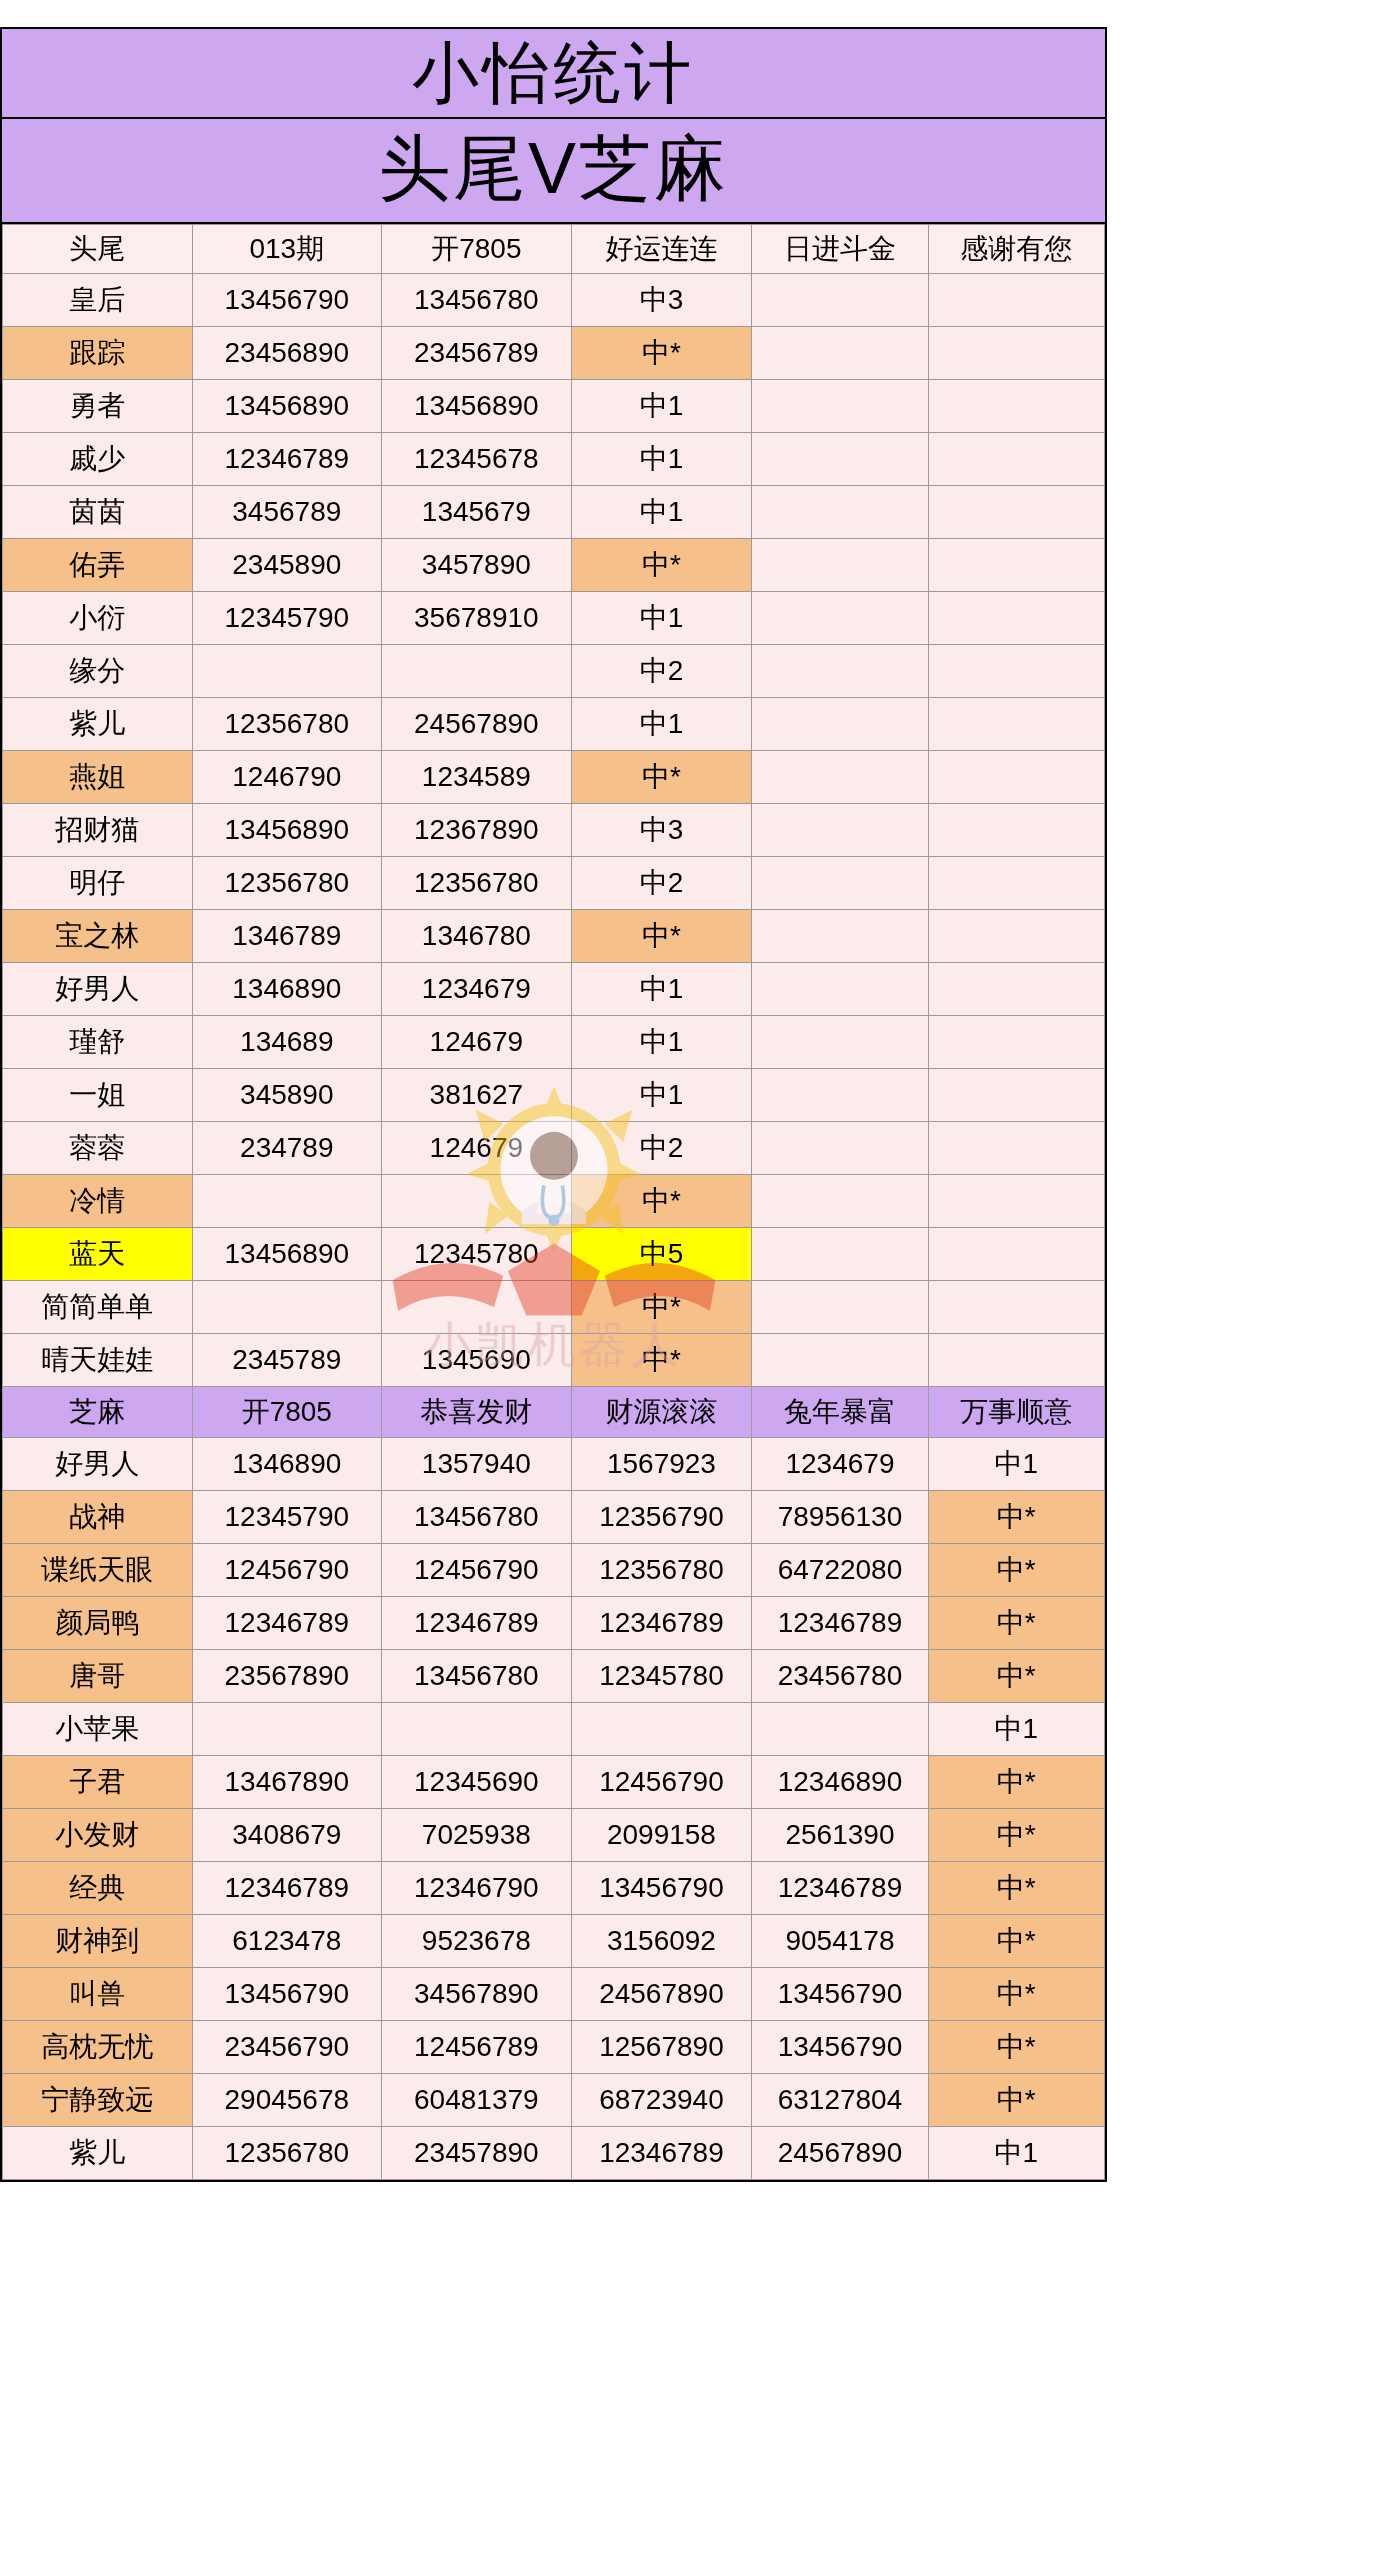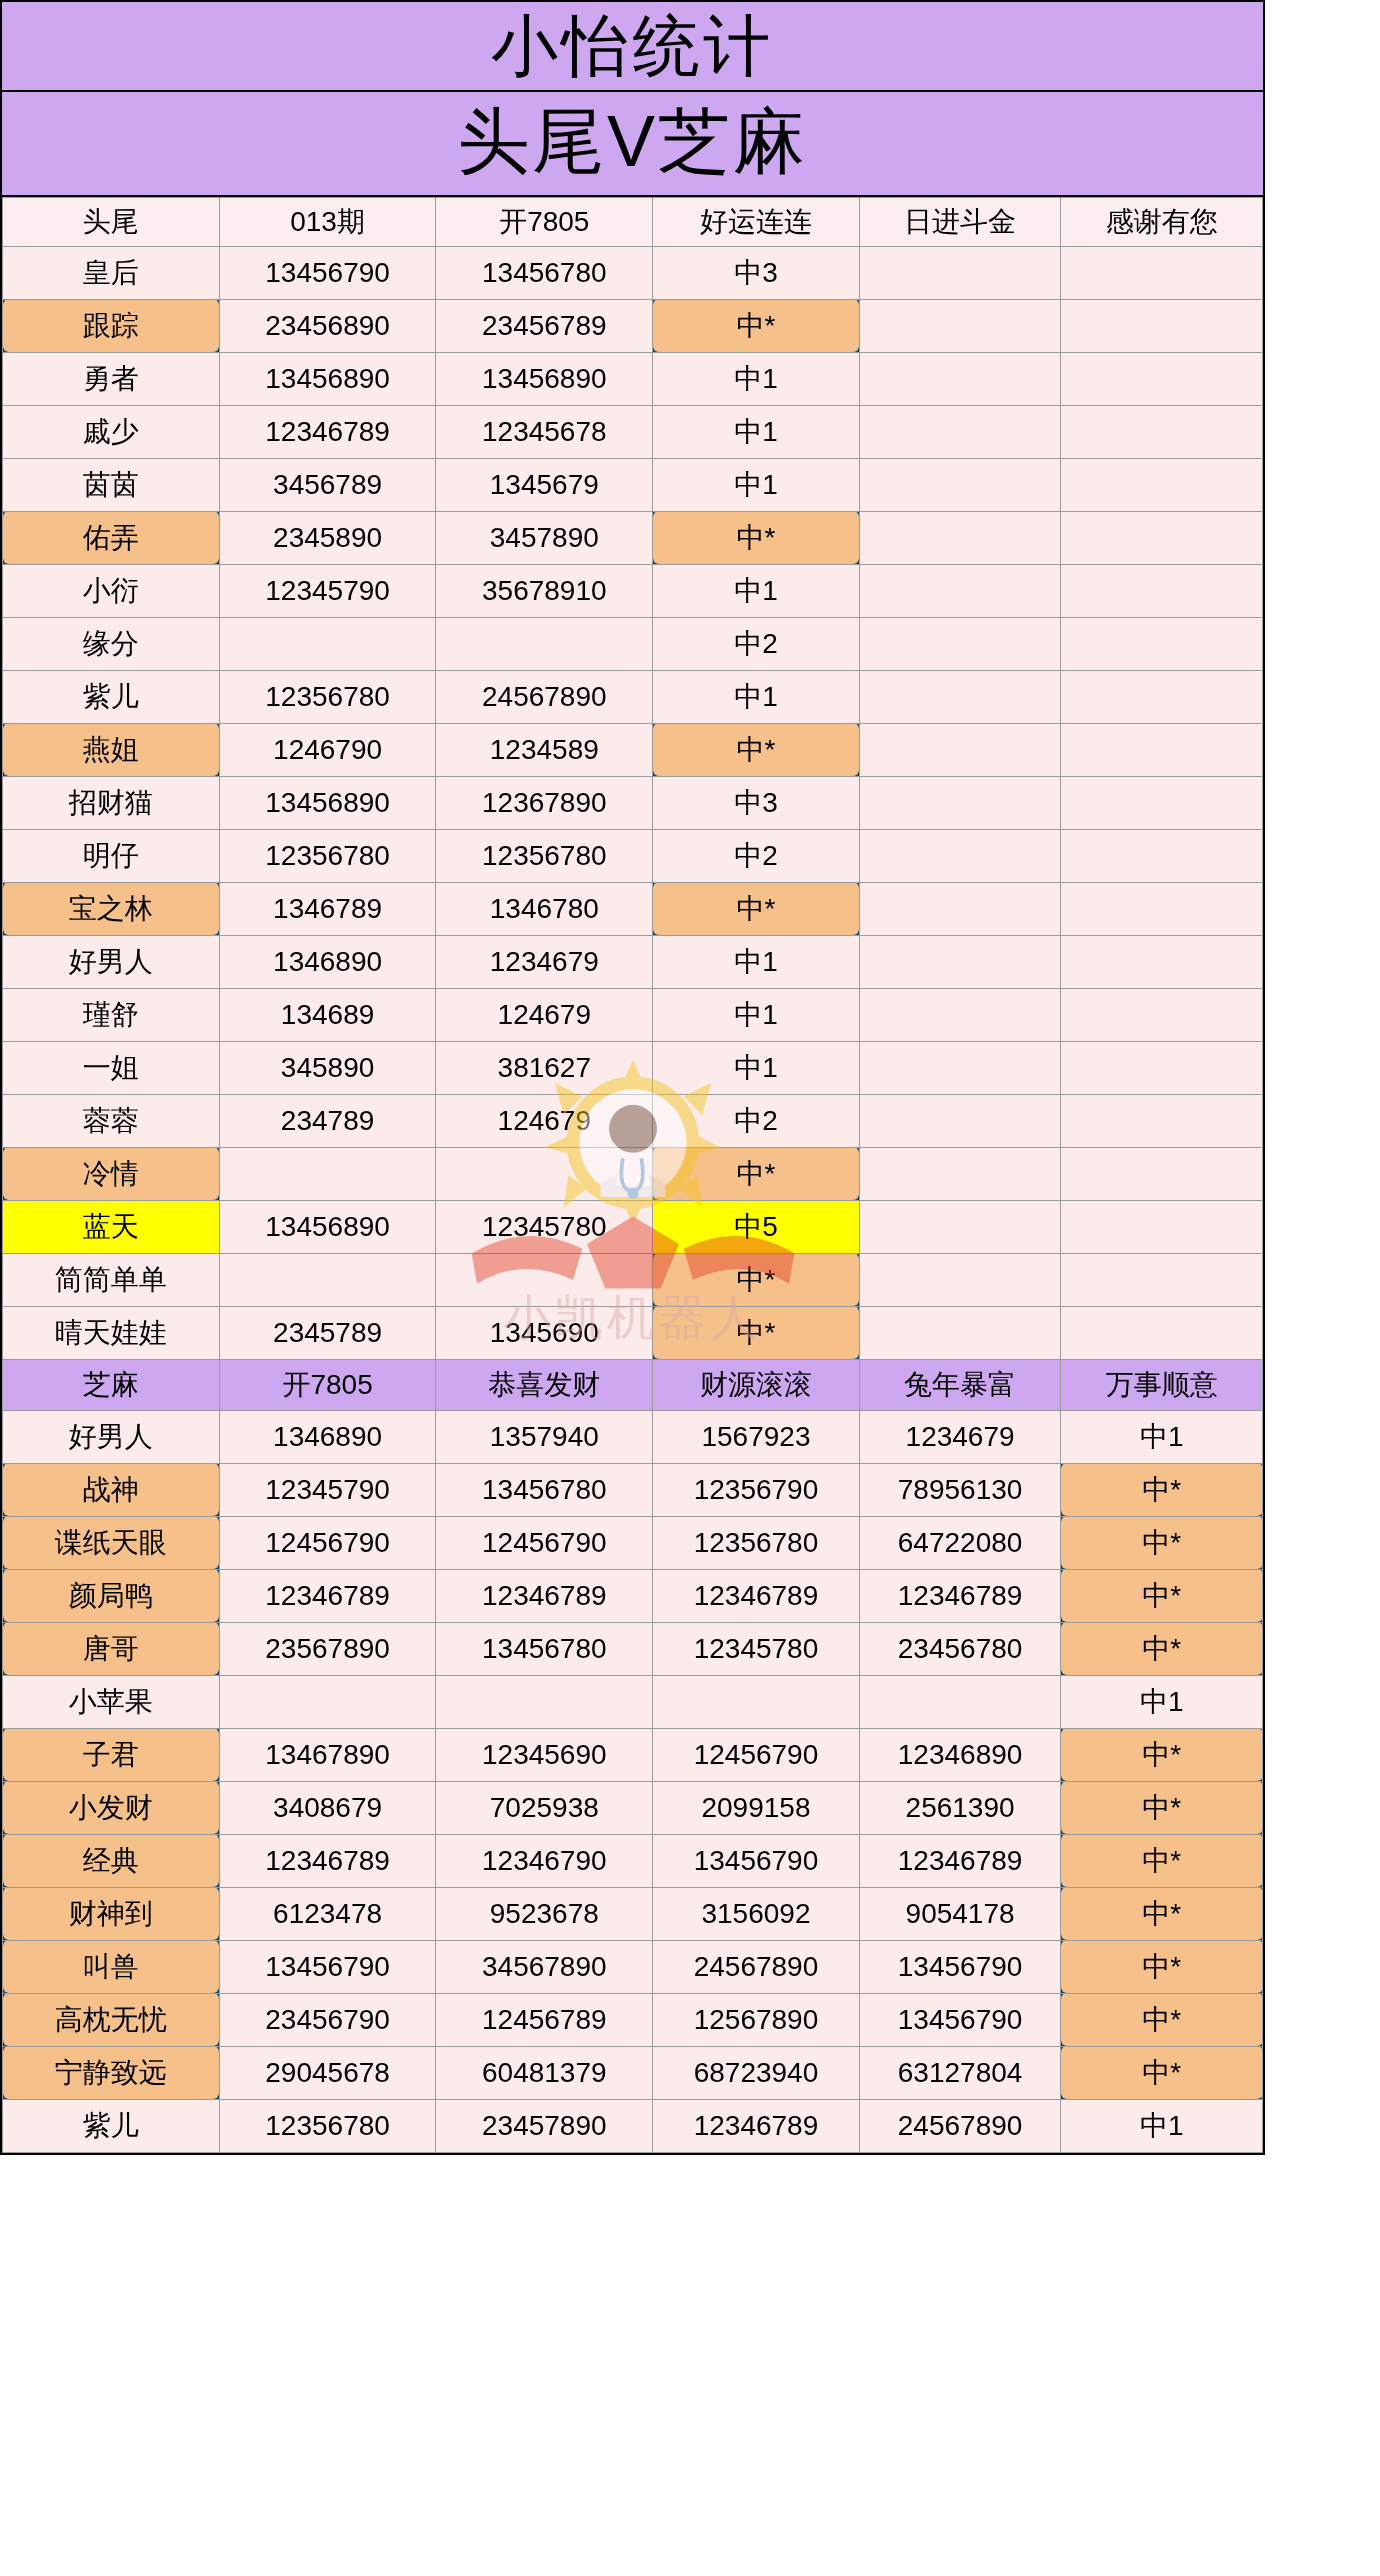--- a/index.html
+++ b/index.html
@@ -6,26 +6,27 @@
     margin: 0;
     padding: 0;
     background: #ffffff;
   }
   body {
     width: 1381px;
     font-family: "Liberation Sans", "DejaVu Sans", sans-serif;
     -webkit-font-smoothing: antialiased;
   }
   .sheet {
-    width: 1265px;
+    width: 1107px;
     box-sizing: border-box;
     border: 2.8px solid #000;
-    background: #0c4a6e;
+    background: #b91c1c;
     position: relative;
     overflow: hidden;
+    margin-top: 27px;
   }
   .title-bar {
     background: #cda8f0;
     border-bottom: 2.8px solid #000;
     text-align: center;
     color: #000;
   }
   .title-1 {
     font-size: 67px;
     line-height: 1.12;
@@ -58,21 +59,21 @@
   }
   tr.head td {
     background: #fceeee;
     height: 48px;
   }
   tr.section td {
     background: #cda8f0;
     height: 50px;
   }
   td.c-pink { background: #fbeceb; }
-  td.c-orange { background: #f5c08a; border-radius: 6px; }
+  td.c-orange { background: #f5c08a; }
   td.c-yellow { background: #ffff00; }
   .col-0 { width: 17.2%; }
   .col-1 { width: 17.2%; }
   .col-2 { width: 17.2%; }
   .col-3 { width: 16.4%; }
   .col-4 { width: 16.0%; }
   .col-5 { width: 16.0%; }
 
   
   .watermark {

